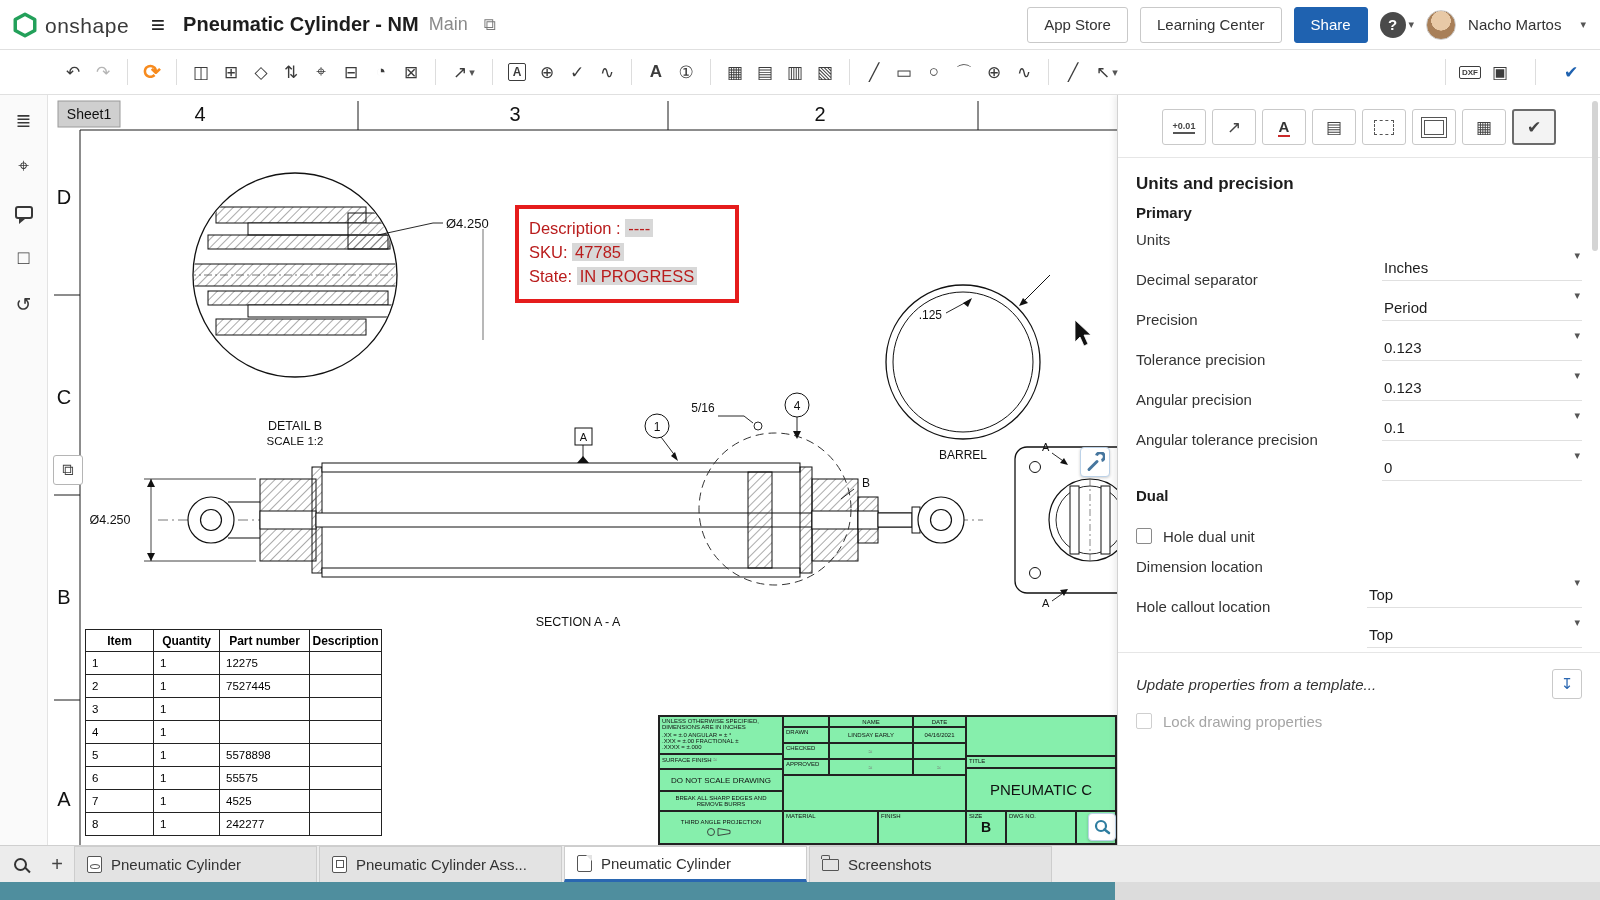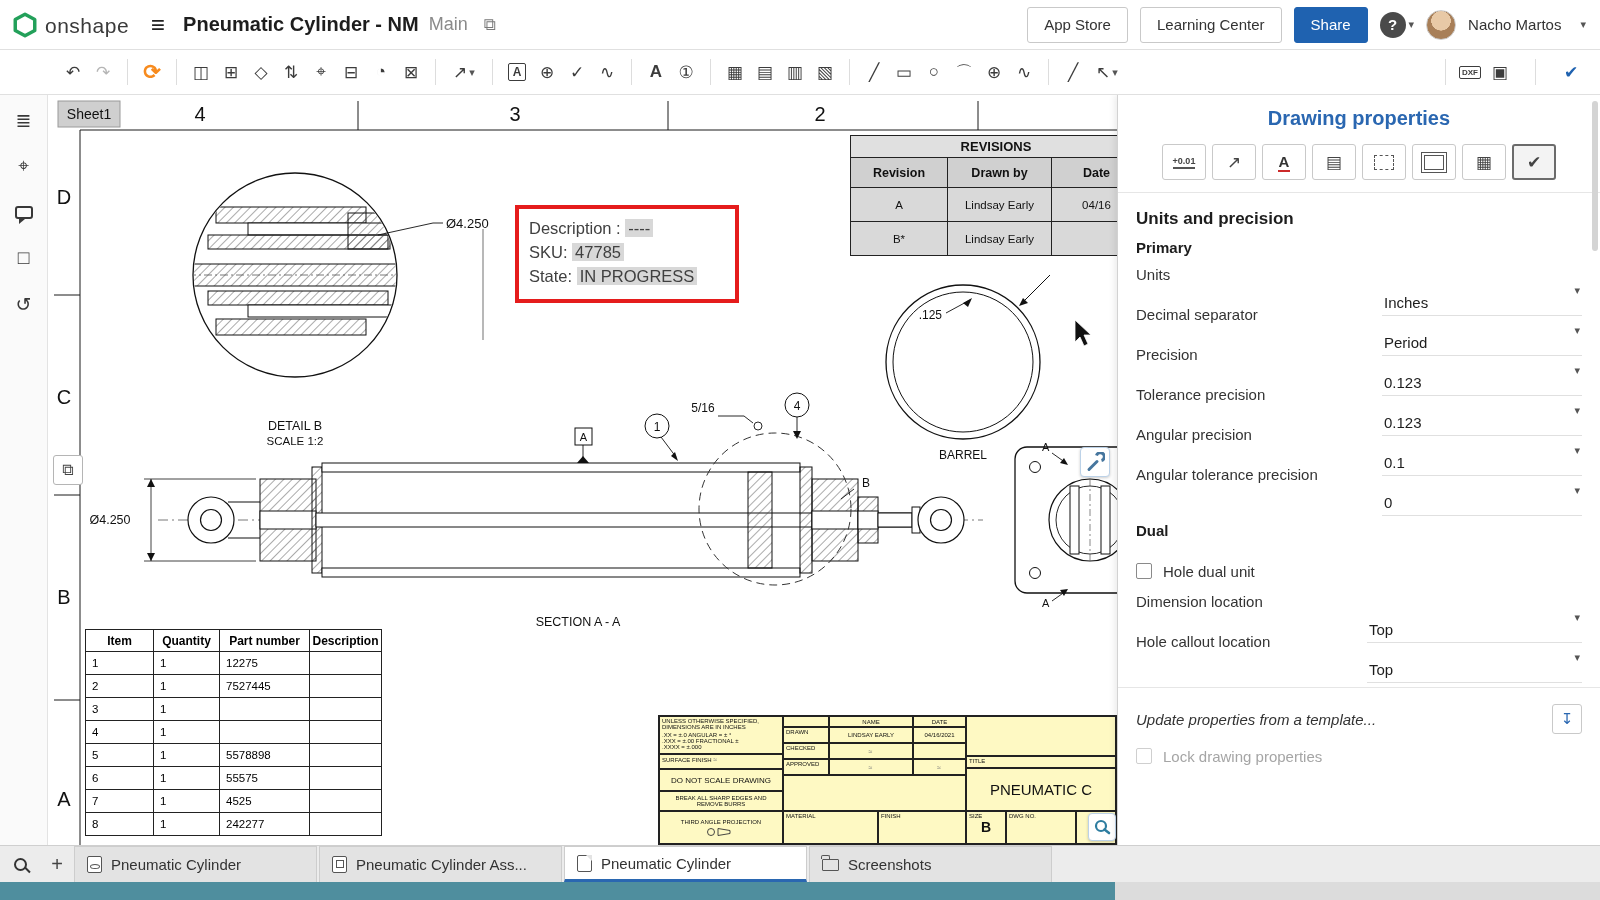--- a/index.html
+++ b/index.html
@@ -40,40 +40,40 @@
   .bubble { width:18px; height:13px; border:2px solid #383838; border-radius:3px; position:relative; }
   .bubble::after { content:''; position:absolute; left:2px; bottom:-7px; width:0; height:0; border-top:5px solid #383838; border-right:6px solid transparent; }
   .sheets-btn { position:absolute; left:53px; top:455px; width:30px; height:30px; background:#fff; border:1px solid #b5b5b5; border-radius:3px; display:flex; align-items:center; justify-content:center; font-size:16px; color:#444; z-index:12; cursor:pointer; }
 
   
   .canvas { position:absolute; left:48px; top:95px; width:1552px; height:750px; background:#fff; overflow:hidden; z-index:1; }
   .canvas svg text { fill:#111; }
   .ovl { position:absolute; }
 
   
-  .redbox { left:467px; top:110px; width:224px; height:98px; border:4px solid #e51c1c; background:#fff; padding:7px 10px; font-size:16.5px; color:#404040; line-height:24px; z-index:3; }
+  .redbox { left:467px; top:110px; width:224px; height:98px; border:4px solid #e51c1c; background:#fff; padding:7px 10px; font-size:16.5px; color:#b91c1c; line-height:24px; z-index:3; }
   .chip { background:#d8d8d8; padding:0 3px; }
 
   
   table { border-collapse:collapse; }
   .rev-table { left:802px; top:40px; z-index:2; background:#dcdcdc; }
   .rev-table th, .rev-table td { border:1px solid #222; font-size:11.5px; color:#111; }
   .rev-table .ttl { font-size:13px; font-weight:bold; height:22px; background:#e0e0e0; }
   .rev-table .hdr th { font-size:12.5px; height:30px; background:#d0d0d0; }
   .rev-table td { height:34px; text-align:center; background:#d9d9d9; }
   .rev-c1{width:97px} .rev-c2{width:104px} .rev-c3{width:90px}
 
   
   .bom-table { left:37px; top:534px; background:#fff; z-index:2; }
   .bom-table th { border:1px solid #222; font-size:12px; height:22px; font-weight:bold; }
   .bom-table td { border:1px solid #222; font-size:11.5px; height:23px; padding-left:6px; text-align:left; }
   .bom-c1{width:68px} .bom-c2{width:66px} .bom-c3{width:90px} .bom-c4{width:72px}
 
   
-  .tblock { left:610px; top:620px; width:459px; height:130px; display:flex; border:1.4px solid #222; background:#fef9c3; font-size:6px; color:#111; z-index:2; }
+  .tblock { left:610px; top:620px; width:459px; height:130px; display:flex; border:1.4px solid #222; background:#86efac; font-size:6px; color:#111; z-index:2; }
   .tb-col { display:flex; flex-direction:column; }
   .tb-cell { border:1px solid #222; overflow:hidden; padding:1px 2px; }
   .tb-left { width:124px; }
   .tb-mid { width:183px; }
   .tb-right { width:152px; flex:1; }
   .tinyc { text-align:center; display:flex; align-items:center; justify-content:center; }
   .tb-row { display:flex; }
   .scrib { color:#777; font-size:7px; letter-spacing:1px; }
   .bigB { font-size:14px; font-weight:bold; }
   .big2 { font-size:16px; }
@@ -391,44 +391,20 @@
     <div class="ovl redbox">
       <div><span>Description :</span>
            <span class="chip">----</span></div>
       <div><span>SKU:</span>
            <span class="chip">47785</span></div>
       <div><span>State:</span>
            <span class="chip">IN PROGRESS</span></div>
     </div>
 
     
-    <table class="ovl rev-table">
-      <thead>
-        <tr>
-            <th class="ttl" colspan="3">REVISIONS</th>
-          </tr>
-        <tr class="hdr">
-          <th class="rev-c1">Revision</th>
-          <th class="rev-c2">Drawn by</th>
-          <th class="rev-c3">Date</th>
-        </tr>
-      </thead>
-      <tbody>
-          <tr>
-            <td>A</td>
-            <td>Lindsay Early</td>
-            <td>04/16</td>
-          </tr>
-          <tr>
-            <td>B*</td>
-            <td>Lindsay Early</td>
-            <td></td>
-          </tr>
-        </tbody>
-    </table>
 
     
     <table class="ovl bom-table">
       <thead>
         <tr>
           <th class="bom-c1">Item</th>
           <th class="bom-c2">Quantity</th>
           <th class="bom-c3">Part number</th>
           <th class="bom-c4">Description</th>
         </tr>
@@ -562,21 +538,20 @@
     </div>
     <div class="ovl measure-btn">
       <svg width="18" height="18" viewBox="0 0 18 18">
         <circle cx="8" cy="8" r="5" fill="none" stroke="#2e7da0" stroke-width="2.2"></circle>
         <path d="M11.5 11.5 L16 15" stroke="#2e7da0" stroke-width="2.6" stroke-linecap="round"></path>
       </svg>
     </div>
   </div>
 
   <div class="panel">
-    <div class="panel-title">Drawing properties</div>
     <div class="picons">
       <span class="picon">
           <span class="p-prec">+0.01</span>
         </span>
       <span class="picon">↗</span>
       <span class="picon">
           <span class="p-A">A</span>
         </span>
       <span class="picon">▤</span>
       <span class="picon">

